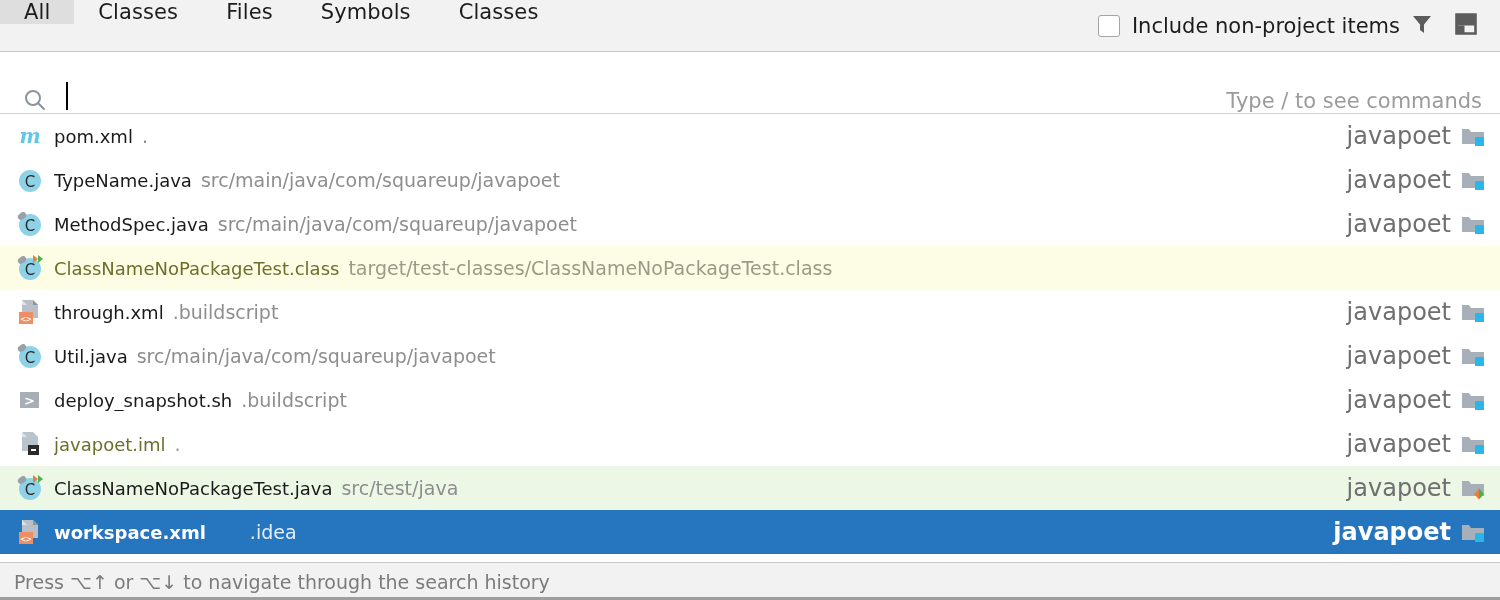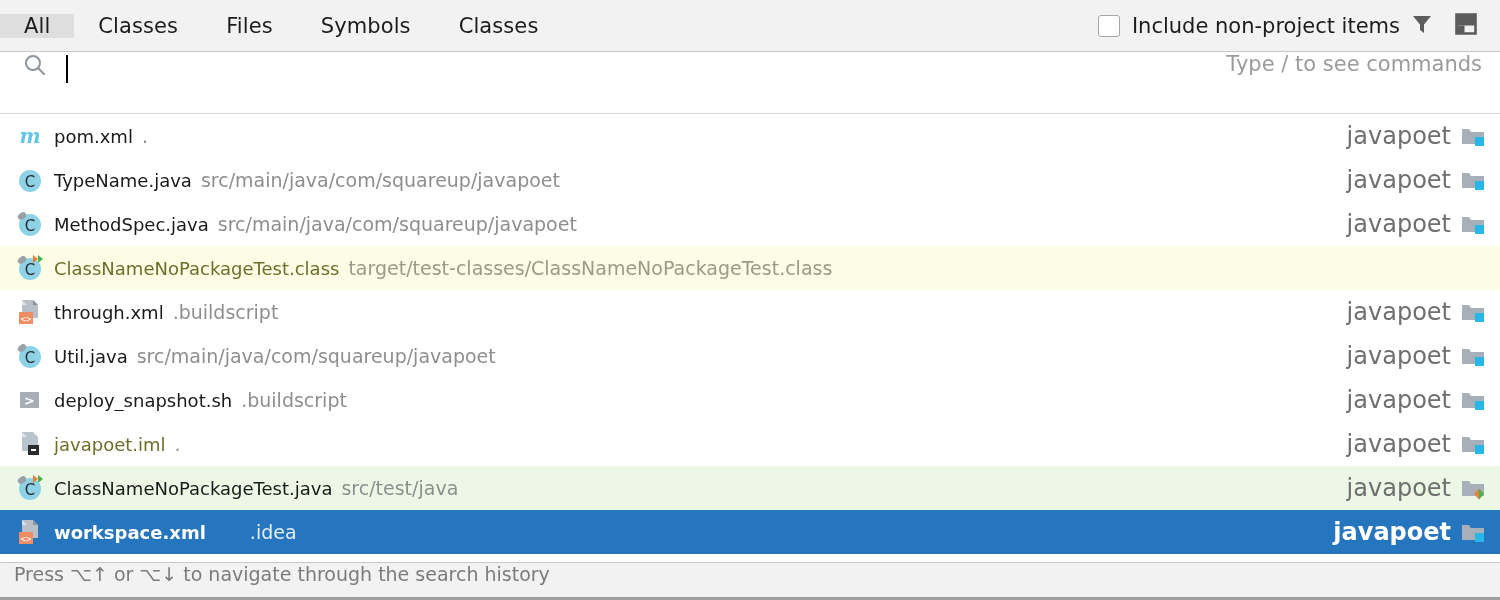--- a/index.html
+++ b/index.html
@@ -19,21 +19,21 @@
   
   .header {
     height: 52px;
     min-height: 52px;
     background: #f2f2f2;
     border-bottom: 1px solid #c8c8c8;
     display: flex;
     align-items: stretch;
     box-sizing: border-box;
   }
-  .tabs { display: flex; align-items: center; }
+  .tabs { display: flex; align-items: flex-start; }
   .tab {
     display: flex; align-items: center;
     padding: 0 24px;
     font-size: 21px;
     color: #1c1c1c;
     letter-spacing: .1px;
     white-space: nowrap;
   }
   .tab.active { background: #dedede; }
   .header-spacer { flex: 1 1 auto; }
@@ -60,21 +60,21 @@
     width: 44px; height: 44px;
     display: flex; align-items: center; justify-content: center;
   }
 
   
   .searchbar {
     height: 62px;
     min-height: 62px;
     background: #ffffff;
     border-bottom: 1px solid #d4d4d4;
-    display: flex; align-items: flex-start;
+    display: flex; align-items: flex-end;
     padding: 0 18px 0 22px;
     box-sizing: border-box;
   }
   .search-icon { width: 26px; height: 26px; flex: none; }
   .search-input-area {
     flex: 1 1 auto;
     display: flex; align-items: center;
     margin-left: 18px;
     position: relative;
     height: 34px;
@@ -158,21 +158,21 @@
   .row.bg-selected .module { color: #ffffff; font-weight: bold; }
 
   .row.bg-yellow .name { font-weight: normal; }
 
   
   .statusbar {
     height: 38px;
     min-height: 38px;
     background: #f2f2f2;
     border-top: 1px solid #c8c8c8;
-    display: flex; align-items: flex-start;
+    display: flex; align-items: center;
     padding-left: 14px;
     box-sizing: border-box;
   }
   .status-text {
     font-size: 19px;
     color: #7b7b7b;
     white-space: nowrap;
   }
   .bottom-edge {
     position: absolute;

